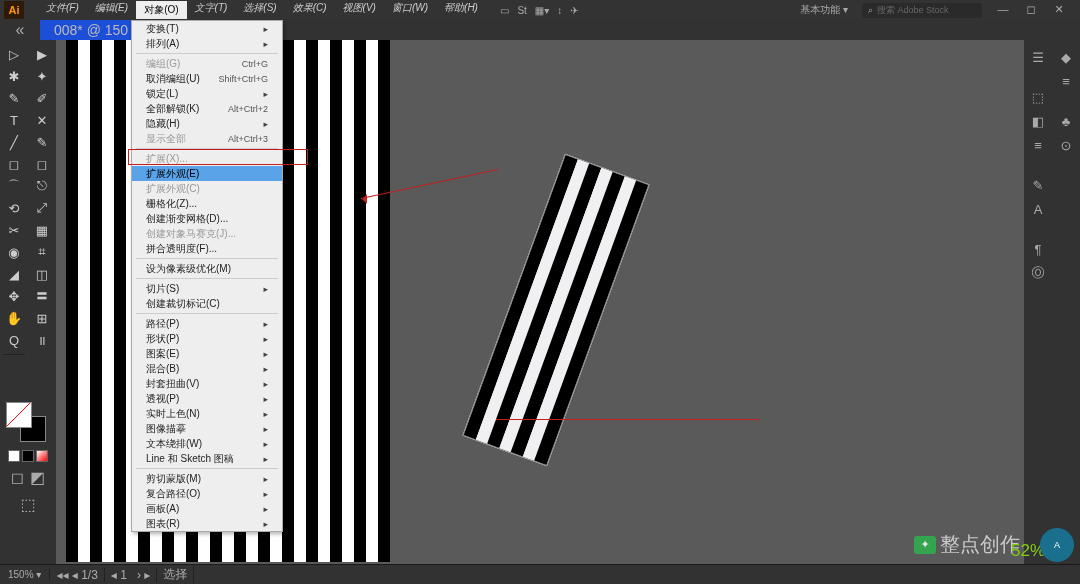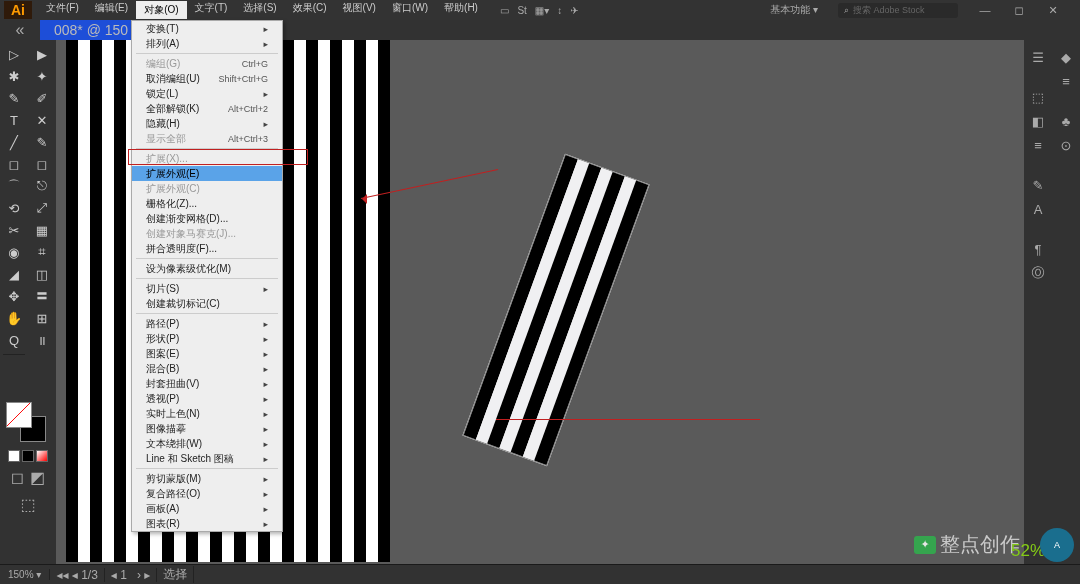--- a/index.html
+++ b/index.html
@@ -1,23 +1,23 @@
 <!DOCTYPE html>
 <html><head>
   <meta charset="utf-8">
   <style>
     * { margin: 0; padding: 0; box-sizing: border-box; font-family: "Microsoft YaHei", sans-serif; }
     body { width: 1080px; height: 584px; background: #333333; overflow: hidden; position: relative; }
     
     .menubar { height: 20px; background: #333333; display: flex; align-items: center; padding-left: 4px; color: #ddd; font-size: 10px; }
-    .ai-logo { width: 28px; height: 18px; background: #2f1a0a; color: #ff9a00; font-weight: bold; display: flex; align-items: center; justify-content: center; font-size: 14px; margin-right: 6px; }
-    .menu-item { padding: 0 8px; cursor: pointer; color: #ccc; }
+    .ai-logo { width: 20px; height: 18px; background: #2f1a0a; color: #ff9a00; font-weight: bold; display: flex; align-items: center; justify-content: center; font-size: 11px; margin-right: 14px; }
+    .menu-item { padding: 0 8px; cursor: pointer; color: #ccc; font-style: italic; }
     .menu-open { background: #eeeeee; color: #000; padding: 2px 8px; }
     .menu-icons { display: flex; gap: 8px; margin-left: 14px; color: #aaa; }
-    .menu-right { margin-left: auto; display: flex; align-items: center; gap: 20px; padding-right: 20px; color: #aaa; }
+    .menu-right { margin-left: auto; display: flex; gap: 14px; padding-right: 14px; color: #aaa; }
     .search-box { background: #2a2a2a; padding: 1px 6px; border-radius: 3px; font-size: 9px; width: 120px; display: flex; align-items: center; gap: 4px; }
     .win-ctrl { width: 14px; text-align: center; font-size: 11px; color: #aaa; }
     
     .doc-tab-row { height: 20px; background: #323232; display: flex; align-items: center; }
     .angle-btn { width: 40px; height: 20px; display: flex; align-items: center; justify-content: center; color: #aaa; }
     .doc-tab { padding: 2px 14px; background: #1d4ed8; color: #bbb; font-size: 14px; }
     
     .workspace { position: relative; display: flex; height: 524px; }
     
     .tool-col { width: 28px; background: #323232; display: flex; flex-direction: column; padding-top: 4px; gap: 2px; }

